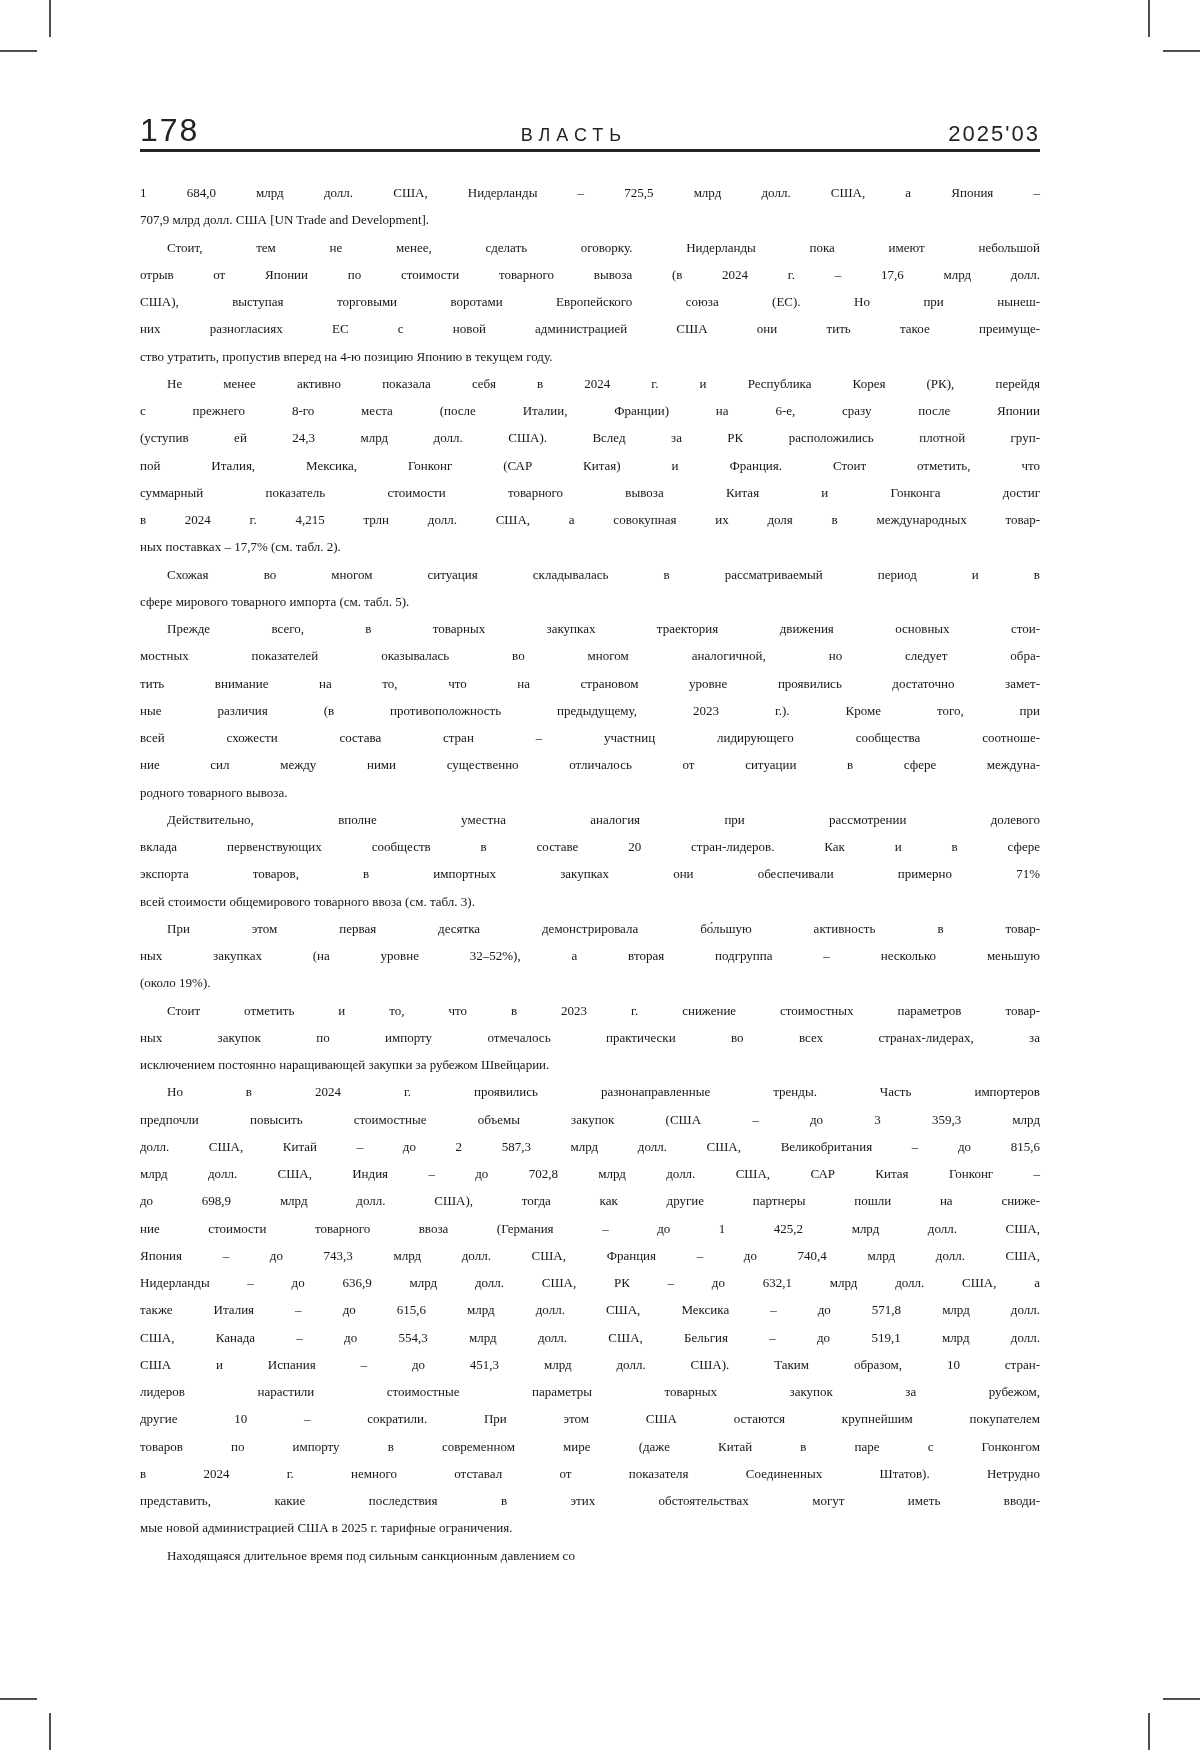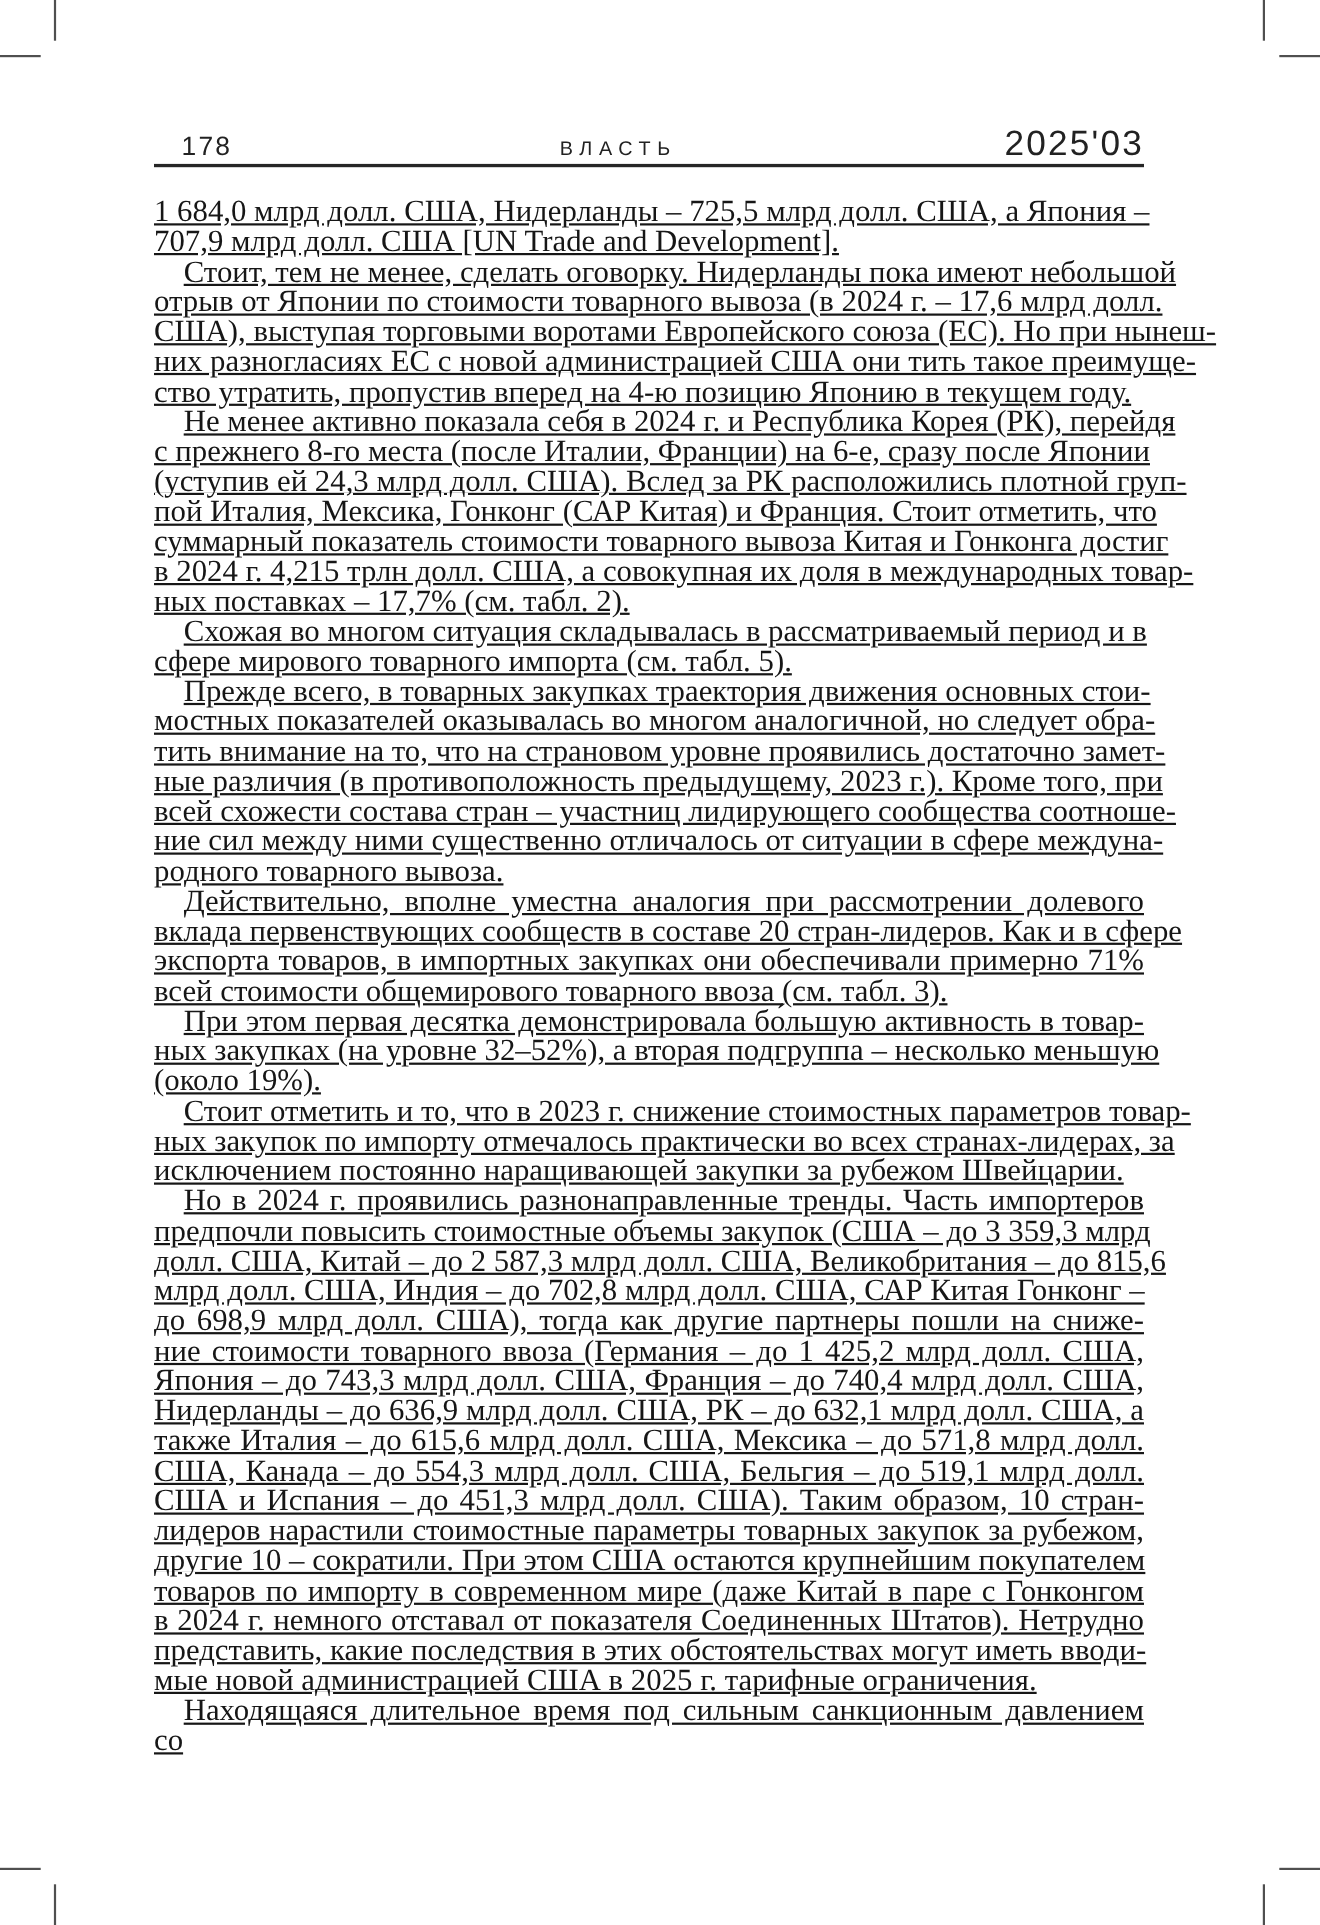--- a/index.html
+++ b/index.html
@@ -38,50 +38,48 @@
     left: 140px;
     top: 112px;
     width: 900px;
     display: flex;
     justify-content: space-between;
     align-items: baseline;
     font-family: "Liberation Sans", sans-serif;
     color: #222222;
   }
   .running-head .pagenum {
-    font-size: 24px;
+    font-size: 32px;
     letter-spacing: 2px;
-    margin-left: 25px;
   }
   .running-head .journal {
     font-size: 18px;
     letter-spacing: 6px;
   }
   .running-head .issue {
-    font-size: 32px;
+    font-size: 22px;
     letter-spacing: 2px;
   }
   .head-rule {
     position: absolute;
     left: 140px;
     top: 149px;
     width: 900px;
     height: 3px;
     background: #262626;
   }
 
   
   .article {
     position: absolute;
     left: 140px;
     top: 179px;
     width: 900px;
     color: #161616;
-    font-size: 28px;
-    text-decoration: underline;
+    font-size: 13px;
   }
   .article p.para {
     margin: 0;
     padding: 0;
   }
   .article .line {
     display: block;
     width: 100%;
     line-height: 27.25px;
     text-align: justify;

